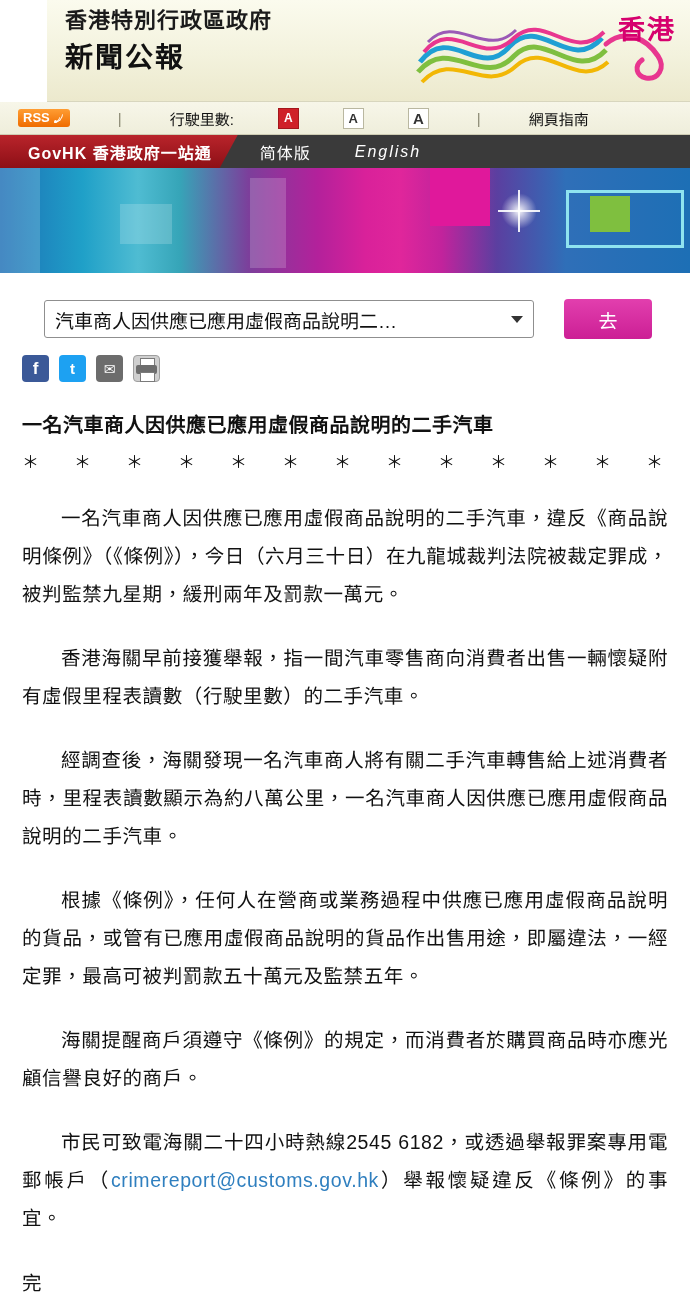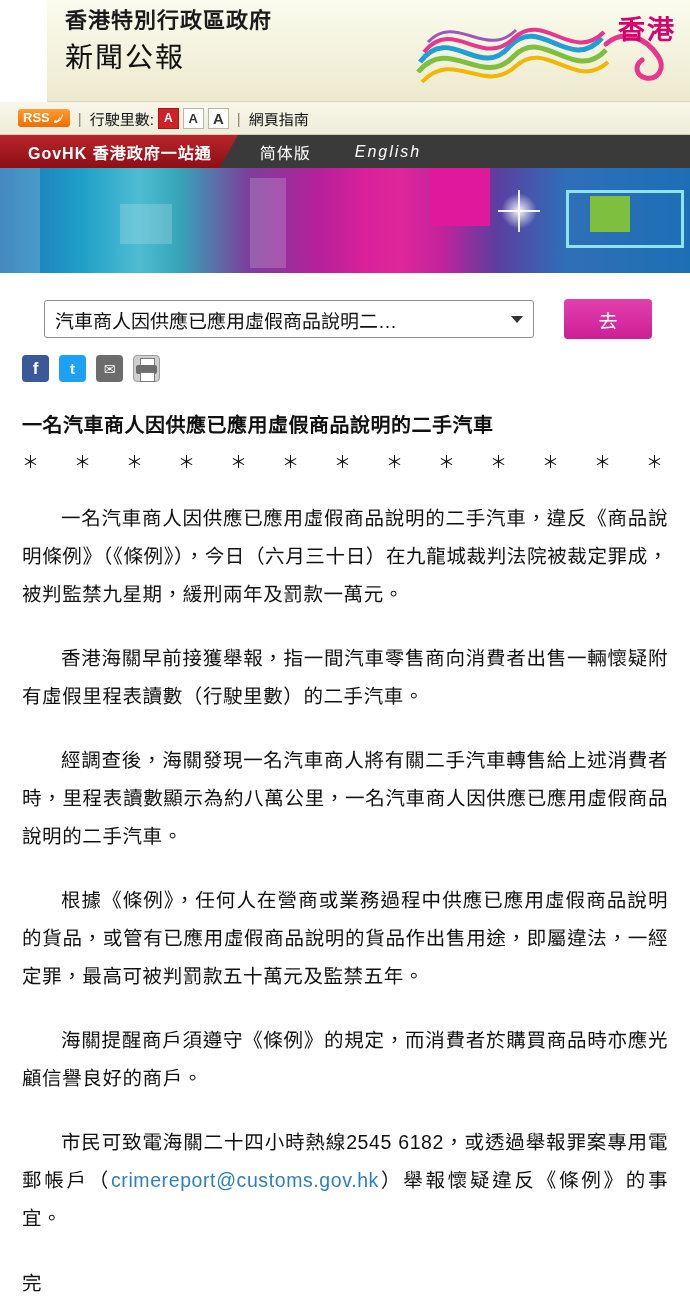--- a/index.html
+++ b/index.html
@@ -32,21 +32,21 @@
   }
   .masthead .gov-name {
     font-size: 22px;
     font-weight: bold;
     letter-spacing: 1px;
     color: #1b1b1b;
     line-height: 30px;
   }
   .masthead .site-name {
     font-size: 28px;
-    font-weight: normal;
+    font-weight: bold;
     letter-spacing: 2px;
     color: #111;
     line-height: 40px;
     margin-top: 2px;
   }
   .brand-art {
     position: absolute;
     right: 10px;
     top: 4px;
     width: 270px;
@@ -65,20 +65,21 @@
   
   .toolbar {
     height: 33px;
     background: linear-gradient(to bottom, #f7f6e9 0%, #efeedb 100%);
     border-bottom: 1px solid #cfcdb4;
     display: flex;
     align-items: center;
     padding-left: 18px;
     box-sizing: border-box;
     font-size: 15px;
+    gap: 40px;
   }
   .rss {
     background: linear-gradient(to bottom, #ff9d33, #ef6c00);
     color: #fff;
     font-weight: bold;
     font-size: 13px;
     padding: 2px 6px 2px 5px;
     border-radius: 3px;
     display: inline-flex;
     align-items: center;

